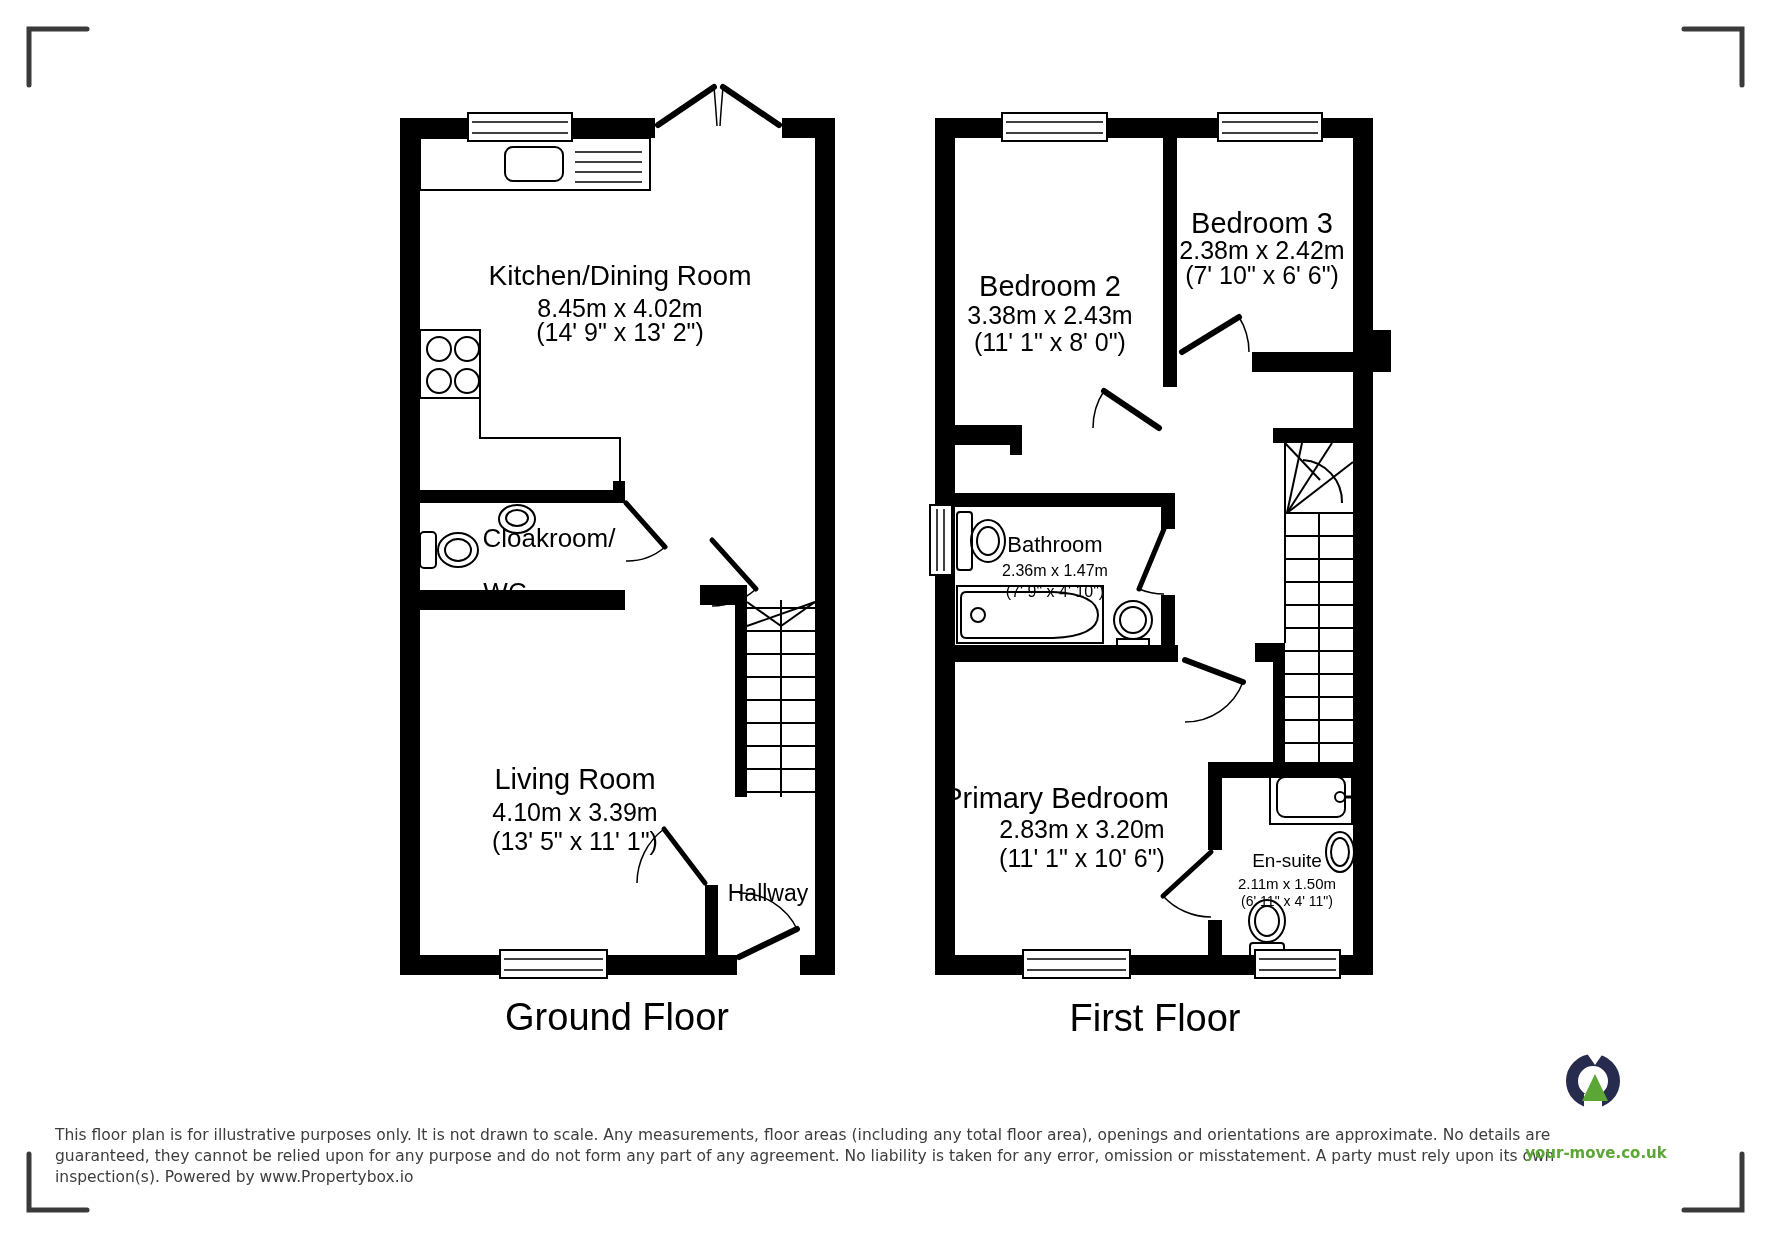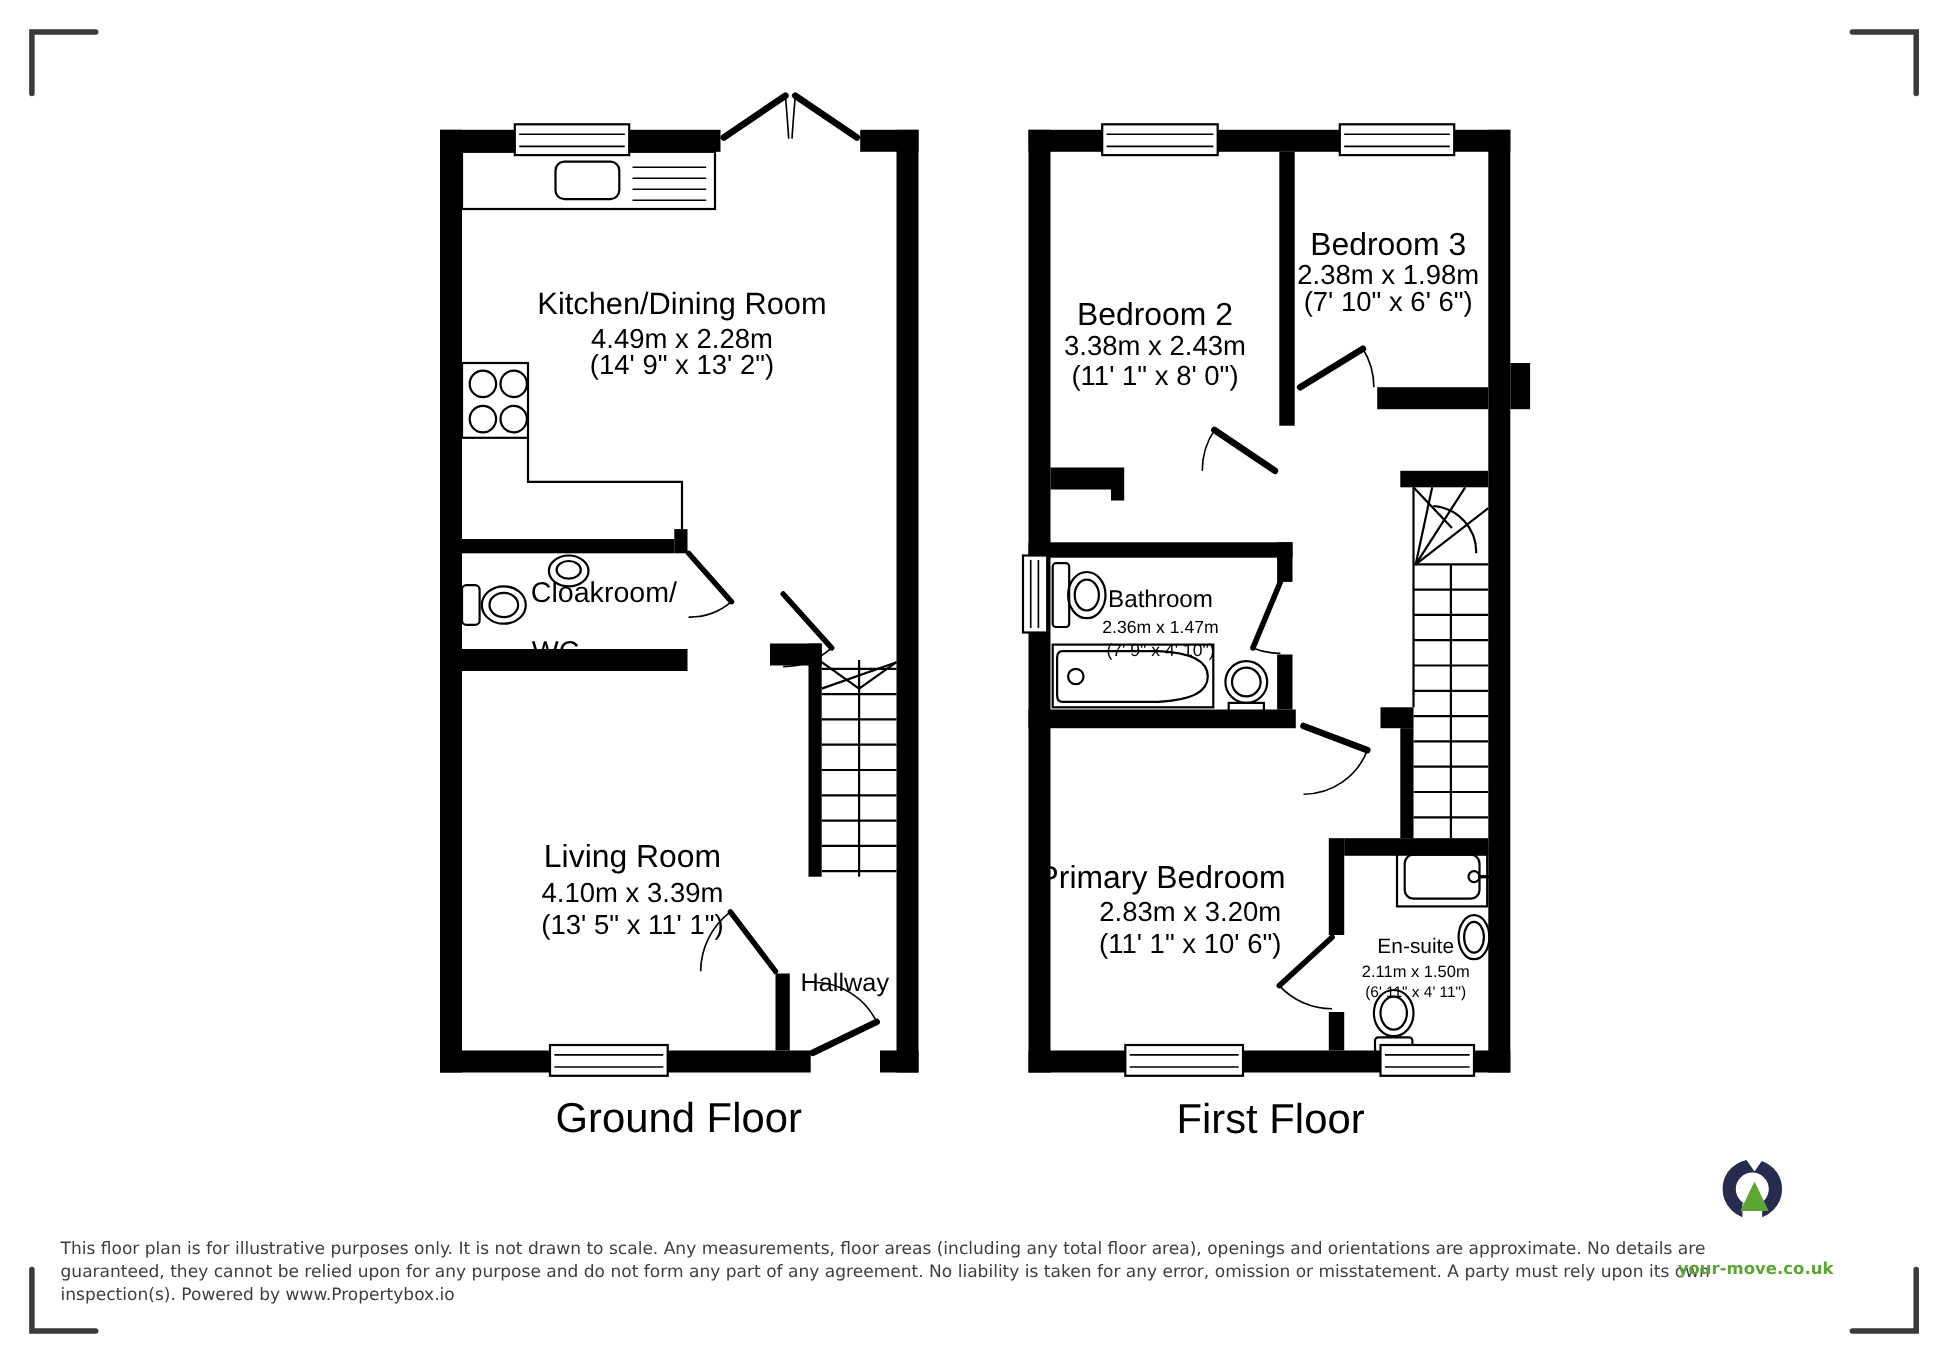--- a/index.html
+++ b/index.html
@@ -260,42 +260,42 @@
       <g fill="#fff" stroke="#000" stroke-width="2">
         <rect x="1255" y="950" width="85" height="28"></rect>
         <line x1="1259" y1="959" x2="1336" y2="959" stroke-width="1.5"></line>
         <line x1="1259" y1="970" x2="1336" y2="970" stroke-width="1.5"></line>
       </g>
     </g>
   </g>
 </svg>
 
 <div class="lbl" style="left:620px;top:261px;font-size:28px;">Kitchen/Dining Room</div>
-<div class="lbl" style="left:620px;top:295px;font-size:25px;">4.49m x 2.28m</div>
+<div class="lbl" style="left:620px;top:295px;font-size:25px;">8.45m x 4.02m</div>
 <div class="lbl" style="left:620px;top:319px;font-size:25px;">(14' 9" x 13' 2")</div>
 
 <div class="lbl" style="left:505px;top:524px;font-size:26px;margin-left:44px;">Cloakroom/</div>
 <div class="lbl" style="left:505px;top:578px;font-size:26px;">WC</div>
 
 <div class="wall-overlay" style="left:400px;top:590px;width:225px;height:20px;"></div>
 
 <div class="lbl" style="left:575px;top:764px;font-size:29px;">Living Room</div>
 <div class="lbl" style="left:575px;top:799px;font-size:25px;">4.10m x 3.39m</div>
 <div class="lbl" style="left:575px;top:828px;font-size:25px;">(13' 5" x 11' 1")</div>
 
 <div class="lbl" style="left:768px;top:881px;font-size:23px;">Hallway</div>
 
 <div class="floor-label" style="left:617px;top:996px;">Ground Floor</div>
 
 <div class="lbl" style="left:1050px;top:271px;font-size:29px;">Bedroom 2</div>
 <div class="lbl" style="left:1050px;top:302px;font-size:25px;">3.38m x 2.43m</div>
 <div class="lbl" style="left:1050px;top:329px;font-size:25px;">(11' 1" x 8' 0")</div>
 
 <div class="lbl" style="left:1262px;top:208px;font-size:29px;">Bedroom 3</div>
-<div class="lbl" style="left:1262px;top:237px;font-size:25px;">2.38m x 1.98m</div>
+<div class="lbl" style="left:1262px;top:237px;font-size:25px;">2.38m x 2.42m</div>
 <div class="lbl" style="left:1262px;top:262px;font-size:25px;">(7' 10" x 6' 6")</div>
 
 <div class="lbl" style="left:1055px;top:533px;font-size:22px;">Bathroom</div>
 <div class="lbl" style="left:1055px;top:562px;font-size:16px;">2.36m x 1.47m</div>
 <div class="lbl" style="left:1055px;top:583px;font-size:16px;">(7' 9" x 4' 10")</div>
 
 <div class="lbl" style="left:1056px;top:783px;font-size:29px;">Primary Bedroom</div>
 <div class="lbl" style="left:1082px;top:816px;font-size:25px;">2.83m x 3.20m</div>
 <div class="lbl" style="left:1082px;top:845px;font-size:25px;">(11' 1" x 10' 6")</div>
 

